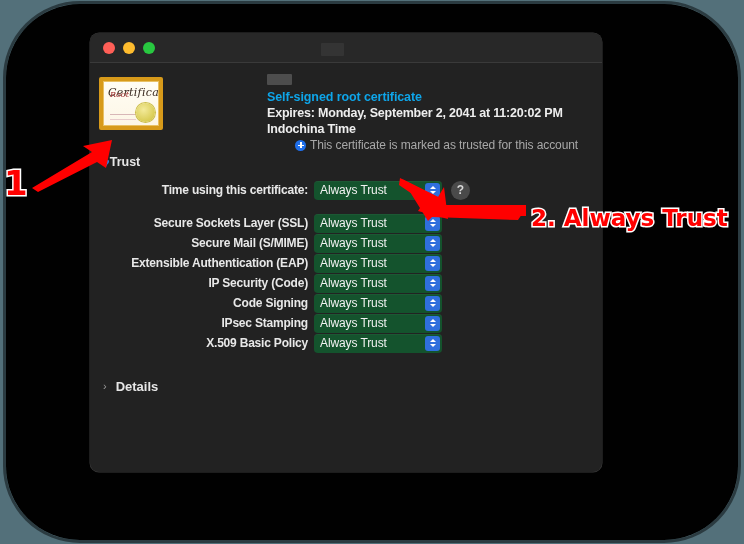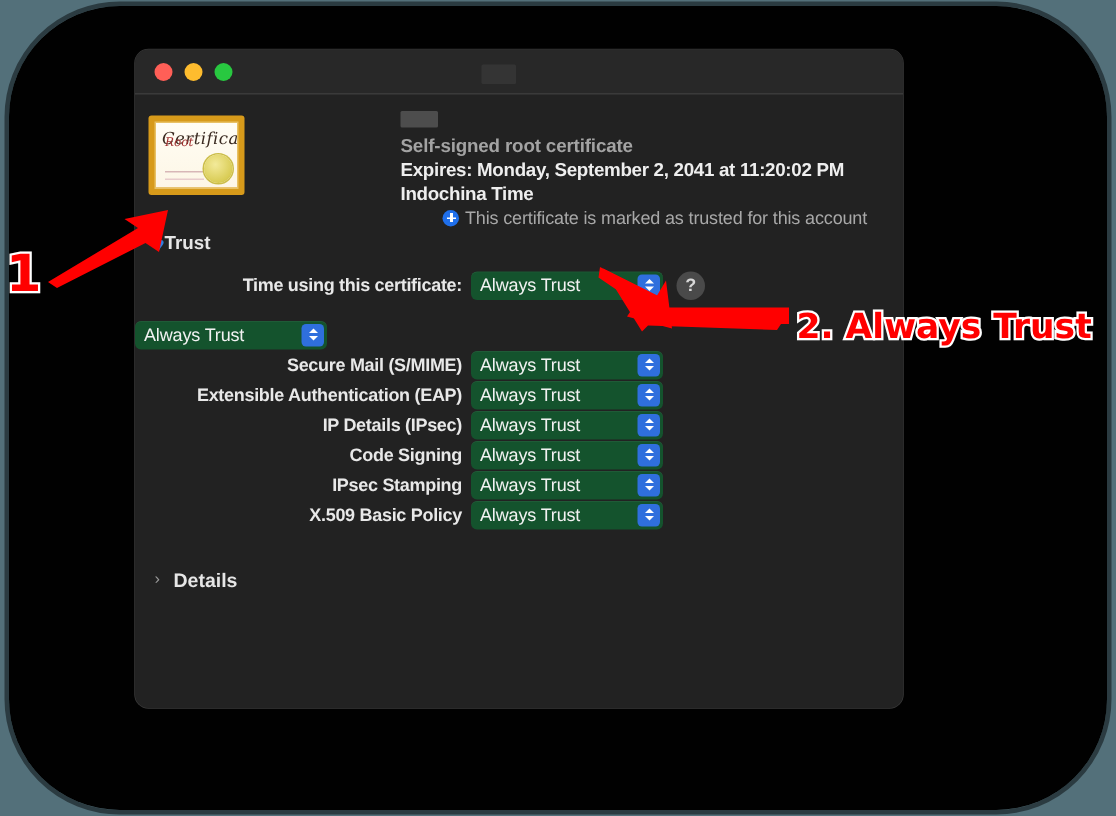--- a/index.html
+++ b/index.html
@@ -141,21 +141,21 @@
   #cert-name-redaction {
     width: 25px;
     height: 11px;
     background: #4d4d4d;
     border-radius: 1px;
     margin-bottom: 4px;
   }
   #cert-subtitle {
     font-size: 12.5px;
     font-weight: bold;
-    color: #a3a3a3;
+    color: #0ea5e9;
     line-height: 16px;
     letter-spacing: -0.1px;
   }
   #cert-expires {
     font-size: 12.5px;
     font-weight: bold;
     color: #eeeeee;
     line-height: 16px;
     letter-spacing: -0.2px;
   }
@@ -375,20 +375,21 @@
         <span class="popup-value">Always Trust</span>
         <span class="popup-arrows">
           <span class="chev up"></span>
             <span class="chev down"></span>
         </span>
       </div>
       <div id="help-button">?</div>
     </div>
 
     <div class="trust-row">
+      <div class="row-label">Secure Sockets Layer (SSL)</div>
       <div class="popup">
         <span class="popup-value">Always Trust</span>
         <span class="popup-arrows">
           <span class="chev up"></span>
             <span class="chev down"></span>
         </span>
       </div>
     </div>
 
     <div class="trust-row">
@@ -407,21 +408,21 @@
       <div class="popup">
         <span class="popup-value">Always Trust</span>
         <span class="popup-arrows">
           <span class="chev up"></span>
             <span class="chev down"></span>
         </span>
       </div>
     </div>
 
     <div class="trust-row">
-      <div class="row-label">IP Details (IPsec)</div>
+      <div class="row-label">IP Security (Code)</div>
       <div class="popup">
         <span class="popup-value">Always Trust</span>
         <span class="popup-arrows">
           <span class="chev up"></span>
             <span class="chev down"></span>
         </span>
       </div>
     </div>
 
     <div class="trust-row">

